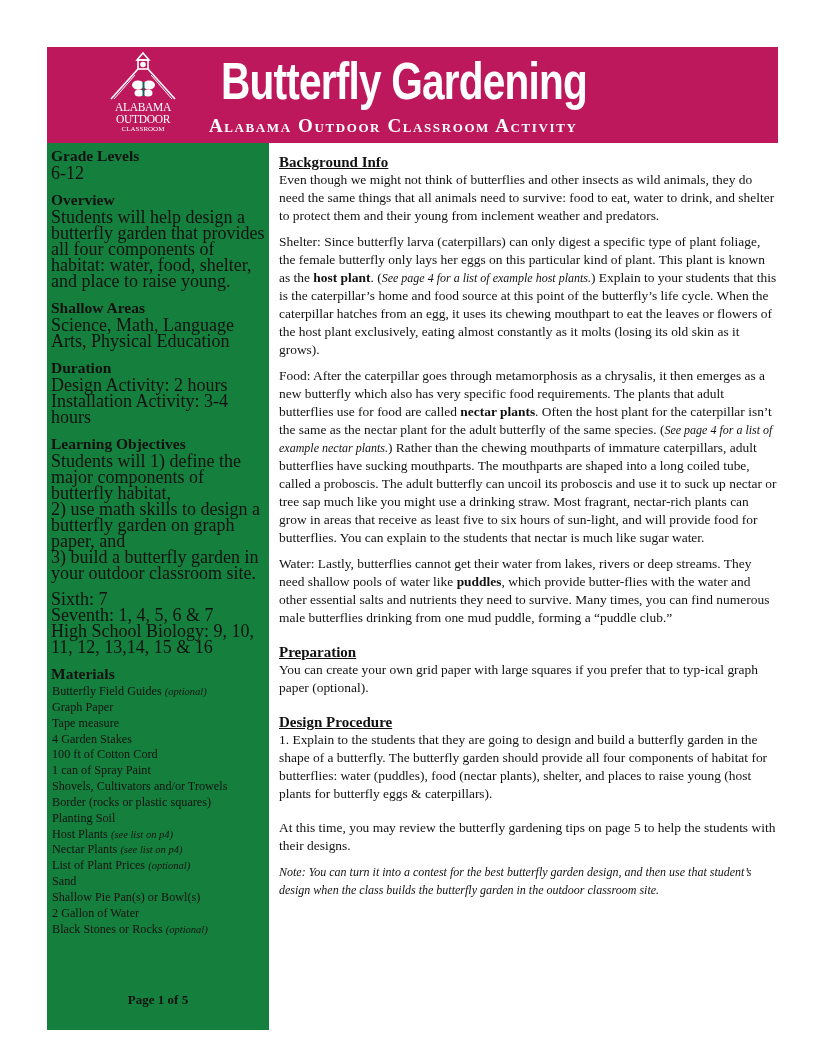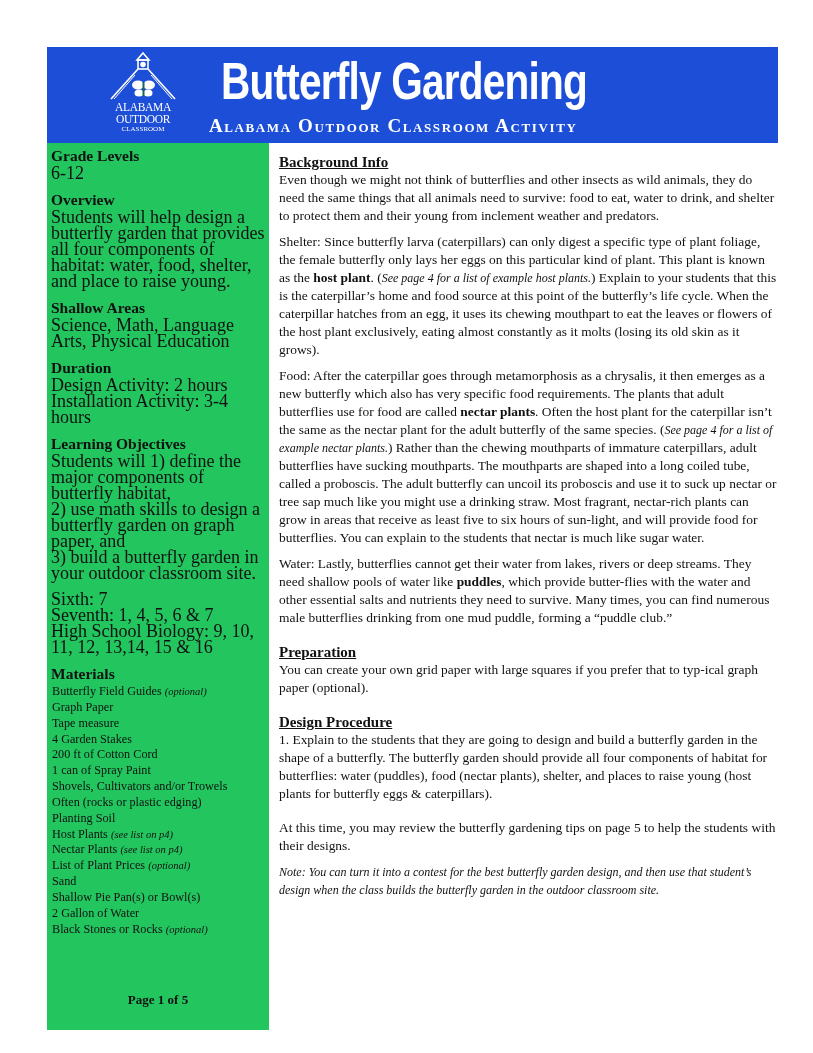--- a/index.html
+++ b/index.html
@@ -1,37 +1,37 @@
 <!DOCTYPE html>
 <html><head>
 <meta charset="utf-8">
 <style>
   html, body { margin: 0; padding: 0; background: #ffffff; }
   body { width: 813px; height: 1053px; position: relative; overflow: hidden;
          font-family: "Liberation Serif", "DejaVu Serif", serif; color: #111; }
 
   .banner { position: absolute; left: 47px; top: 47px; width: 731px; height: 96px;
-            background: #1d4ed8; }
+            background: #be185d; }
   .logo { position: absolute; left: 56px; top: 2px; width: 80px; height: 92px; }
   .logo-text { position: absolute; left: 0; width: 80px; text-align: center; color: #fff;
                font-family: "Liberation Serif", serif; line-height: 1; }
   .logo-l1 { top: 53px; font-size: 11.5px; letter-spacing: -0.3px; }
   .logo-l2 { top: 65px; font-size: 11.5px; letter-spacing: -0.3px; }
   .logo-l3 { top: 77px; font-size: 7px; letter-spacing: 0px; }
 
   .title { position: absolute; left: 174px; top: 4px; width: 500px; height: 60px;
            color: #fff; font-family: "Liberation Sans", "DejaVu Sans", sans-serif;
            font-weight: bold; font-size: 52px; line-height: 60px; letter-spacing: -1px;
            transform: scaleX(0.78); transform-origin: left center; white-space: nowrap; }
   .subtitle { position: absolute; left: 162px; top: 67px; color: #fff;
               font-family: "Liberation Serif", serif; font-size: 19px; line-height: 24px;
               font-variant: small-caps; letter-spacing: 1.6px; white-space: nowrap; font-weight: bold; }
 
   .sidebar { position: absolute; left: 47px; top: 143px; width: 222px; height: 887px;
-             background: #22c55e; }
+             background: #15803d; }
   .sb-inner { position: absolute; left: 4px; top: 4px; width: 214px; }
   .sb-h { font-weight: bold; font-size: 15.5px; line-height: 18px; margin: 0; }
   .sb-t { font-size: 18px; line-height: 16px; margin: 0; }
   .sb-sec { margin-bottom: 10px; }
   .sb-list { list-style: none; margin: 1px; padding: 0; }
   .sb-list li { font-size: 12.2px; line-height: 15.85px; }
   .sb-list i { font-size: 10.5px; }
   .page-num { position: absolute; left: 0; width: 222px; top: 849px; text-align: center;
               font-weight: bold; font-size: 13px; }
 
@@ -103,24 +103,24 @@
       <p class="sb-t">Seventh: 1, 4, 5, 6 &amp; 7</p>
       <p class="sb-t">High School Biology: 9, 10, 11, 12, 13,14, 15 &amp; 16</p>
     </div>
     <div class="sb-sec">
       <p class="sb-h">Materials</p>
       <ul class="sb-list">
         <li><span>Butterfly Field Guides </span><i>(optional)</i></li>
         <li><span>Graph Paper</span><i></i></li>
         <li><span>Tape measure</span><i></i></li>
         <li><span>4 Garden Stakes</span><i></i></li>
-        <li><span>200 ft of Cotton Cord</span><i></i></li>
+        <li><span>100 ft of Cotton Cord</span><i></i></li>
         <li><span>1 can of Spray Paint</span><i></i></li>
         <li><span>Shovels, Cultivators and/or Trowels</span><i></i></li>
-        <li><span>Often (rocks or plastic edging)</span><i></i></li>
+        <li><span>Border (rocks or plastic squares)</span><i></i></li>
         <li><span>Planting Soil</span><i></i></li>
         <li><span>Host Plants </span><i>(see list on p4)</i></li>
         <li><span>Nectar Plants </span><i>(see list on p4)</i></li>
         <li><span>List of Plant Prices </span><i>(optional)</i></li>
         <li><span>Sand</span><i></i></li>
         <li><span>Shallow Pie Pan(s) or Bowl(s)</span><i></i></li>
         <li><span>2 Gallon of Water</span><i></i></li>
         <li><span>Black Stones or Rocks </span><i>(optional)</i></li>
       </ul>
     </div>

